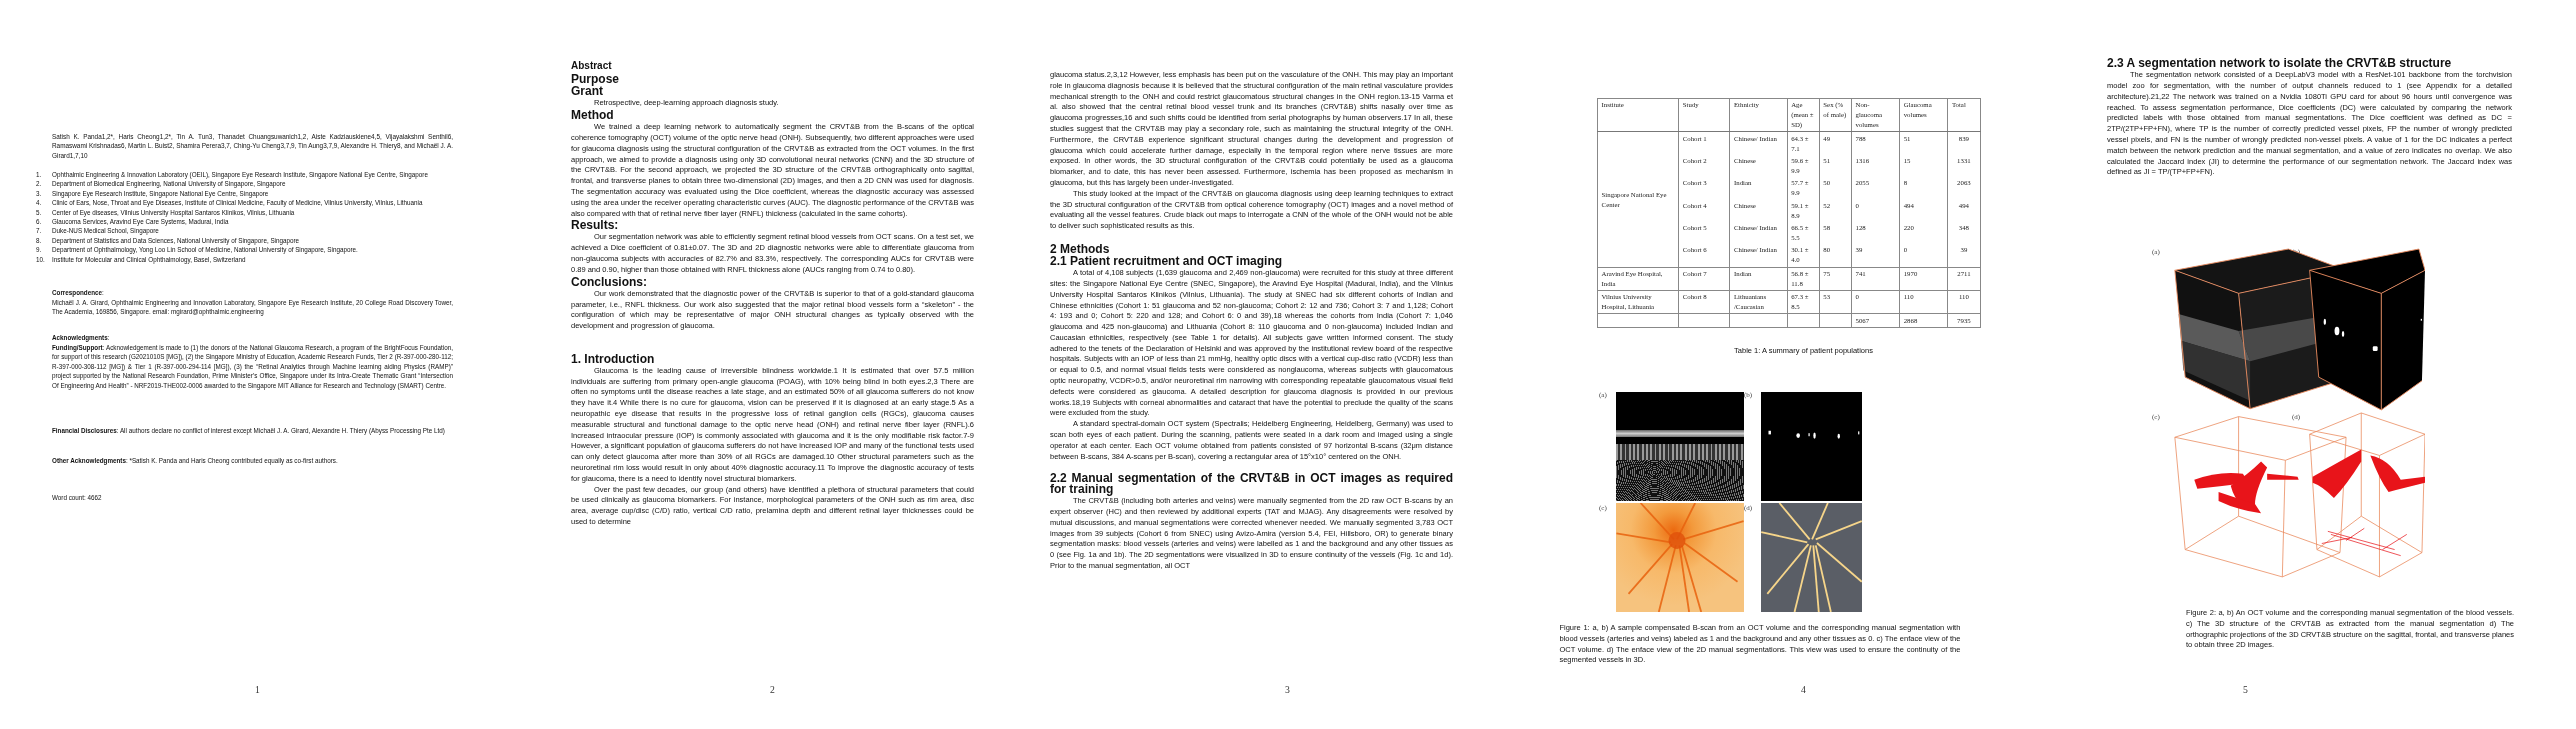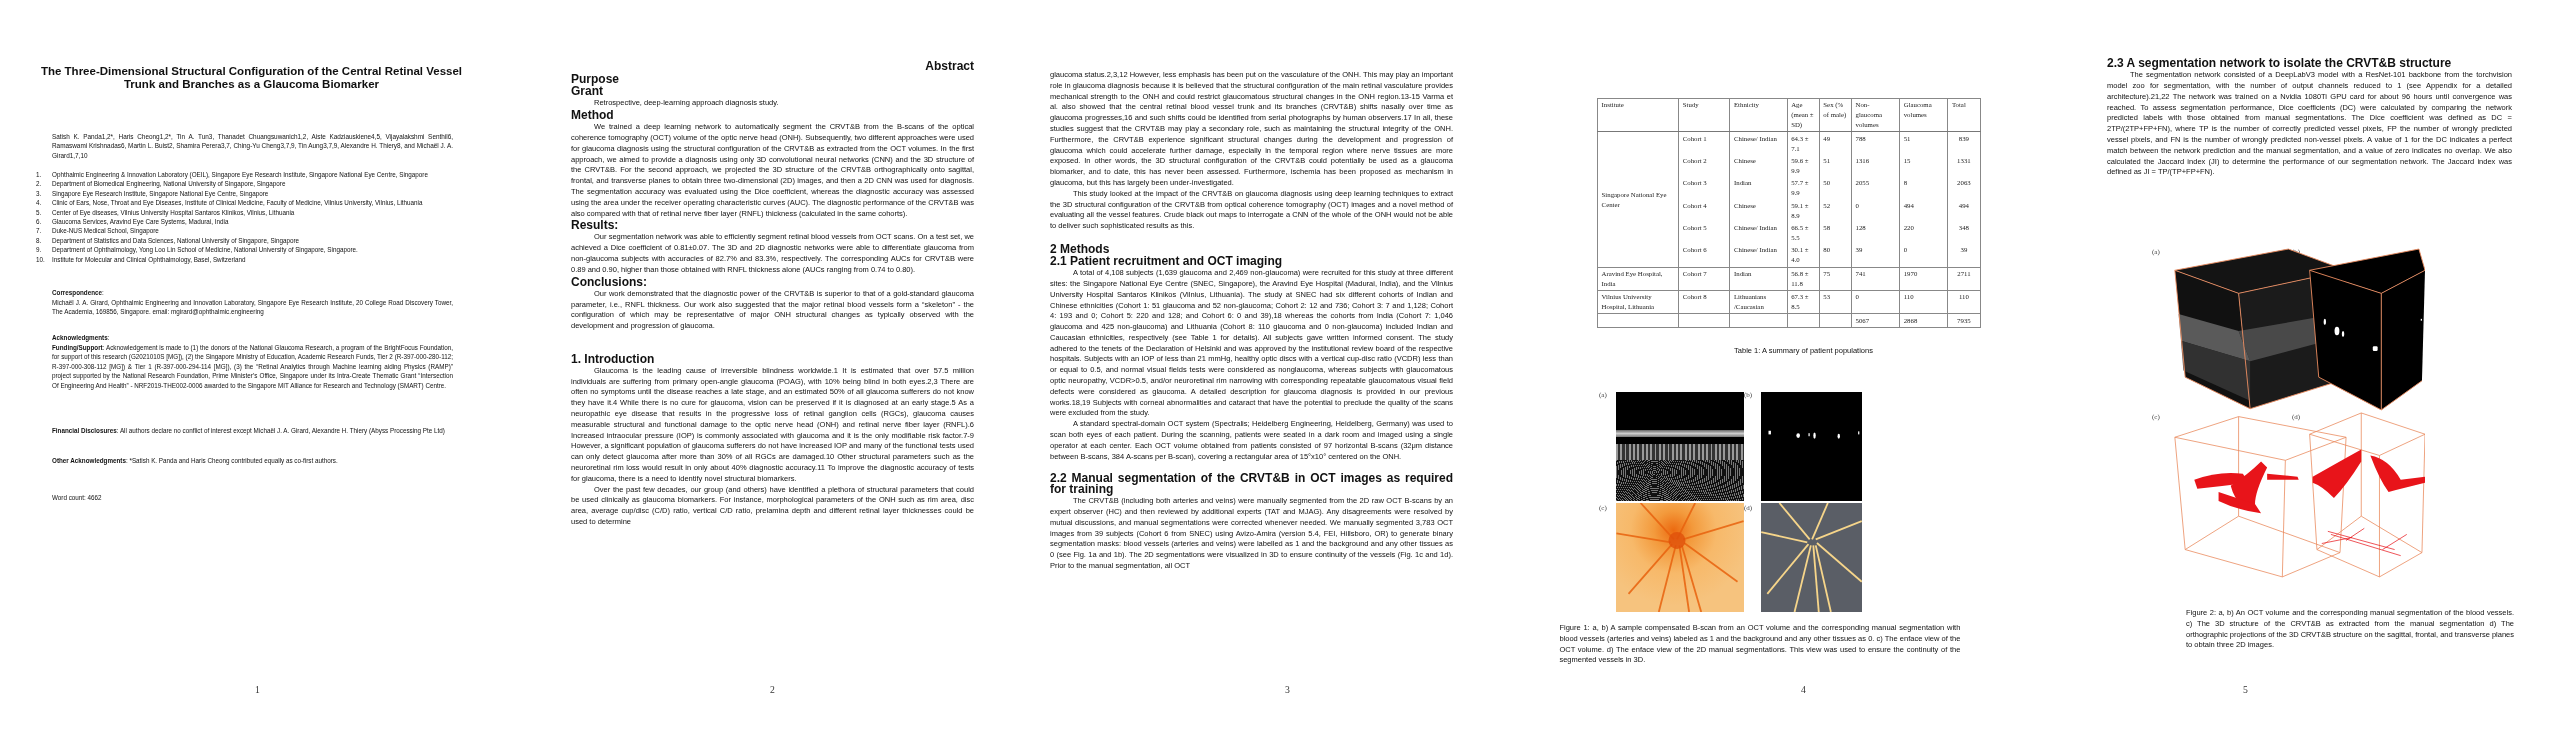--- a/index.html
+++ b/index.html
@@ -17,41 +17,40 @@
   
   .title { position:absolute; left:36px; top:65px; width:431px; text-align:center; font-weight:bold; font-size:11.5px; line-height:13.4px; }
   .authors { position:absolute; left:52px; top:132px; width:401px; font-size:6.4px; line-height:9.4px; text-align:justify; }
   .affils { position:absolute; left:36px; top:170px; width:417px; font-size:6.3px; }
   .affils li { display:flex; line-height:9.4px; }
   .affils .n { width:16px; flex:none; }
   .affils ul { list-style:none; padding:0; margin:0; }
   .p1block { position:absolute; left:52px; width:401px; font-size:6.3px; line-height:9.5px; text-align:justify; }
   
   .abs { position:absolute; left:56px; top:61px; width:403px; }
-  .abs-title { text-align:right; font-weight:bold; font-size:12px; margin-bottom:2.4px; }
+  .abs-title { text-align:left; font-weight:bold; font-size:10px; margin-bottom:2.4px; }
   
   .col { position:absolute; left:20px; width:403px; }
   
   table.pop { position:absolute; left:51px; top:98px; border-collapse:collapse; font-family:"Liberation Serif", serif; font-size:6.8px; line-height:10px; color:#222; }
   table.pop td, table.pop th { border:0.6px solid #888; padding:1.2px 3.6px 1.2px 3.6px; vertical-align:top; text-align:left; font-weight:normal; }
   table.pop thead th { border-bottom:1.2px solid #777; }
   .cap { font-size:7.5px; line-height:10.8px; }
   .fig-label { position:absolute; font-family:"Liberation Serif", serif; font-size:7px; color:#444; }
   .img-box { position:absolute; overflow:hidden; }
   .bscan { background:#000; }
   .bscan .layer { position:absolute; left:0; right:0; }
   .enface-c { background:radial-gradient(circle at 45% 25%, #ec6a10 0, #f39a3c 18%, #f7b96a 40%, #f6c37e 70%); }
   .enface-d { background:#5a5e66; }
   .cube { position:absolute; }
 </style>
 </head>
 <body>
 
 <div class="page p1">
-  <div class="title">The Three-Dimensional Structural Configuration of the Central Retinal Vessel Trunk and Branches as a Glaucoma Biomarker</div>
   <div class="authors">Satish K. Panda1,2*, Haris Cheong1,2*, Tin A. Tun3, Thanadet Chuangsuwanich1,2, Aiste Kadziauskiene4,5, Vijayalakshmi Senthil6, Ramaswami Krishnadas6, Martin L. Buist2, Shamira Perera3,7, Ching-Yu Cheng3,7,9, Tin Aung3,7,9, Alexandre H. Thiery8, and Michaël J. A. Girard1,7,10</div>
   <div class="affils">
     <ul id="affil-ul">
         <li>
           <span class="n">1.</span>
           <span>Ophthalmic Engineering &amp; Innovation Laboratory (OEIL), Singapore Eye Research Institute, Singapore National Eye Centre, Singapore</span>
         </li>
         <li>
           <span class="n">2.</span>
           <span>Department of Biomedical Engineering, National University of Singapore, Singapore</span>

